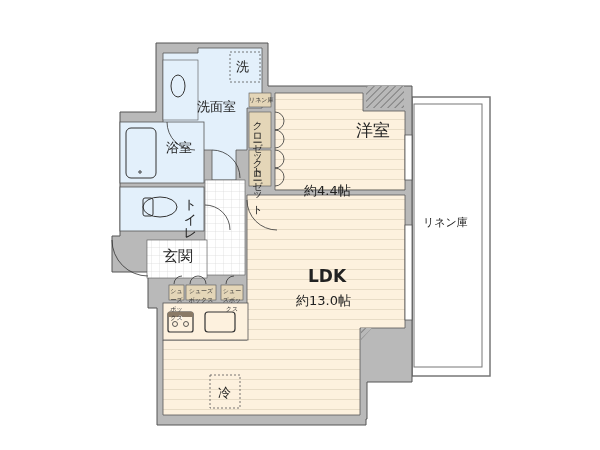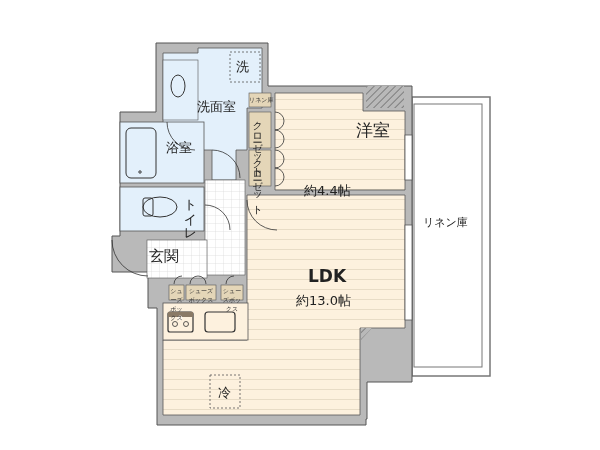--- a/index.html
+++ b/index.html
@@ -119,21 +119,21 @@
   </g>
 </svg>
 
 <div class="lbl sm" style="left:236px;top:58px;">洗</div>
 <div class="lbl sm" style="left:197px;top:98px;text-align:right;">洗面室</div>
 <div class="lbl tiny" style="left:249px;top:96px;width:22px;">リネン庫</div>
 <div class="lbl vert" style="left:252px;top:114px;height:34px;">クローゼット</div>
 <div class="lbl vert" style="left:252px;top:152px;height:34px;">クローゼット</div>
 <div class="lbl sm" style="left:166px;top:139px;">浴室</div>
 <div class="lbl vert" style="left:183px;top:190px;font-size:13px;line-height:14px;">トイレ</div>
-<div class="lbl md" style="left:149px;top:247px;text-align:right;">玄関</div>
+<div class="lbl md" style="left:163px;top:247px;text-align:right;">玄関</div>
 <div class="lbl lg" style="left:320px;top:119px;margin-left:36px;">洋室</div>
 <div class="lbl sm" style="left:304px;top:146px;margin-top:36px;">約4.4帖</div>
 <div class="lbl lg" style="left:308px;top:266px;font-weight:bold;">LDK</div>
 <div class="lbl sm" style="left:296px;top:292px;text-align:center;">約13.0帖</div>
 <div class="lbl sm" style="left:423px;top:215px;font-size:11px;">リネン庫</div>
 <div class="lbl sm" style="left:218px;top:384px;">冷</div>
 <div class="lbl tiny" style="left:169px;top:287px;width:15px;white-space:normal;">シューズボックス</div>
 <div class="lbl tiny" style="left:186px;top:287px;width:30px;white-space:normal;">シューズボックス</div>
 <div class="lbl tiny" style="left:221px;top:287px;width:22px;white-space:normal;">シューズボックス</div>
 

